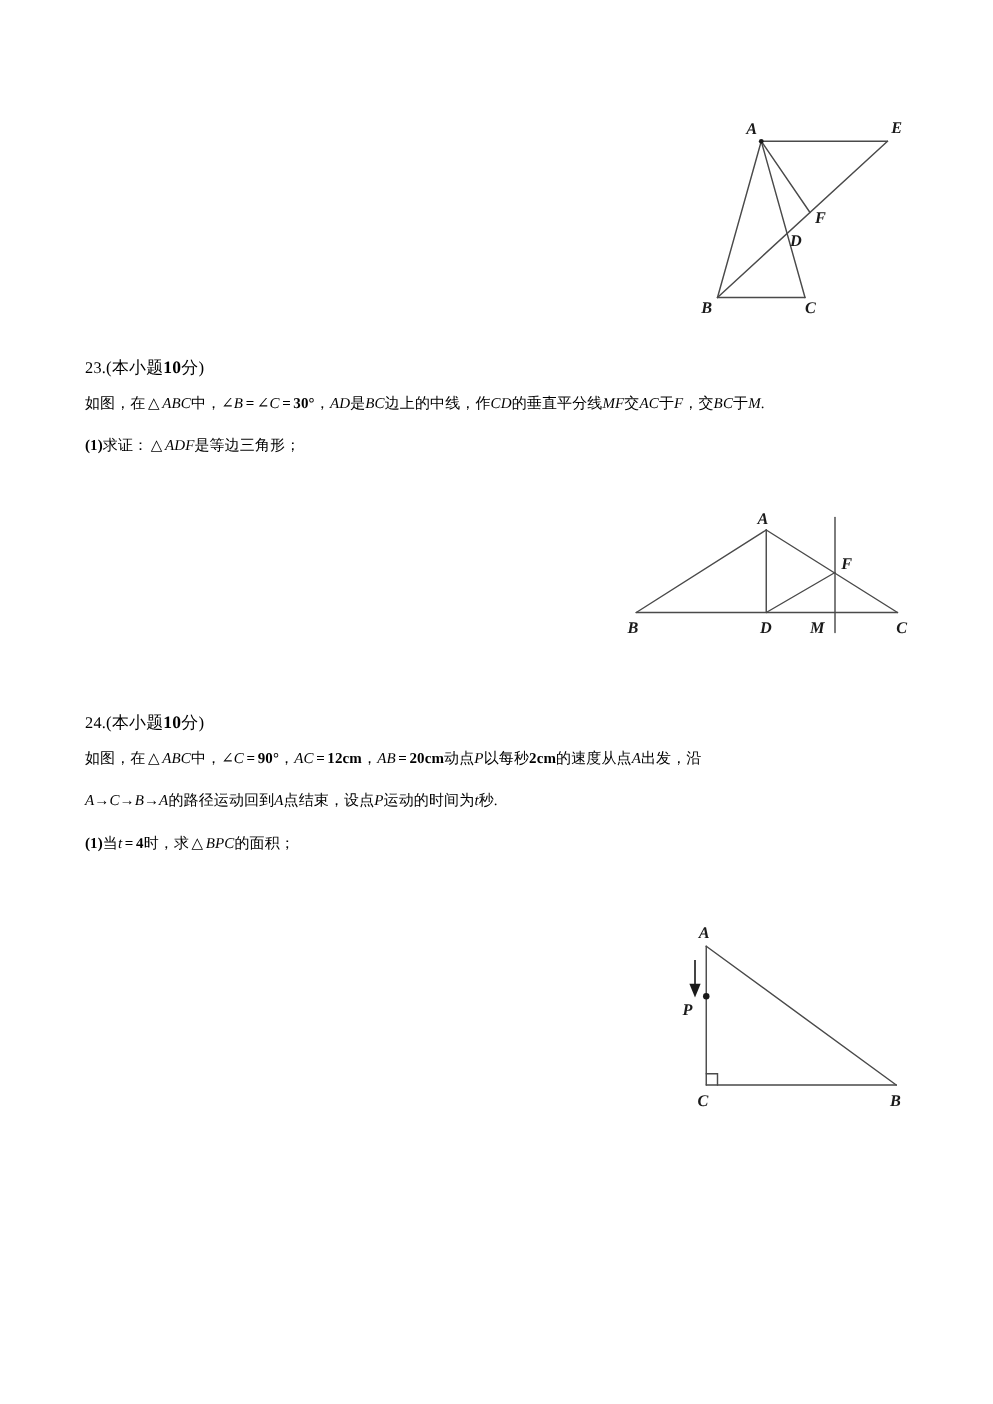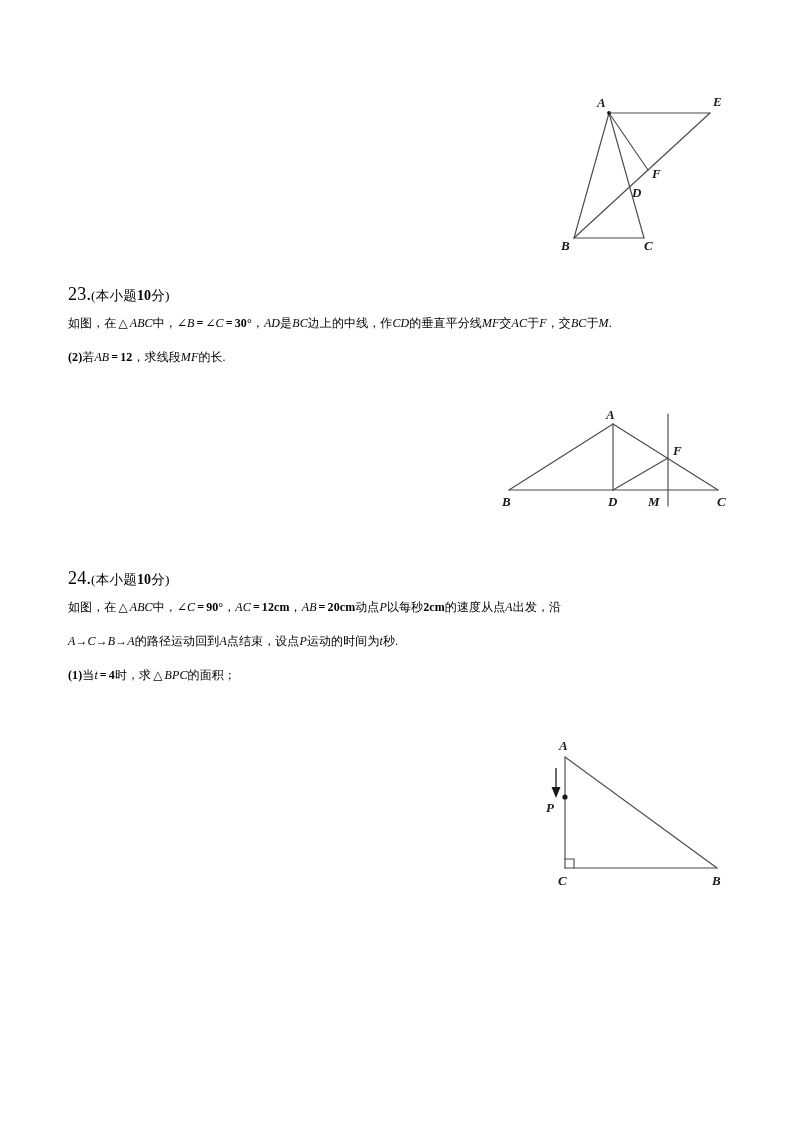--- a/index.html
+++ b/index.html
@@ -27,21 +27,21 @@
     position: absolute;
     left: 68px;
     width: 660px;
   }
   .qhead {
     font-size: 13.5px;
     line-height: 20px;
     letter-spacing: 0.2px;
     white-space: nowrap;
   }
-  .qhead .num { font-size: 18px; }
+  .qhead .num { font-size: 13px; }
   .qhead .bold { font-weight: bold; font-size: 14px; }
   .qline {
     font-size: 12px;
     line-height: 34px;
     white-space: nowrap;
     letter-spacing: 0.1px;
   }
   .mi {
     font-family: "Liberation Serif", "DejaVu Serif", serif;
     font-style: italic;
@@ -90,22 +90,22 @@
       <text class="fig-label" x="21" y="172">B</text>
       <text class="fig-label" x="104" y="172">C</text>
     </svg>
   </div>
 
   <div class="qblock" style="top:284px;">
     <div class="qhead"><span class="num">23.</span><span>(</span><span>本小题</span><span class="bold">10</span><span>分</span><span>)</span></div>
 
     <div class="qline"><span>如图，在</span><span class="op">△</span><span class="mi">ABC</span><span>中，</span><span class="mi">∠B</span><span class="op mn">=</span><span class="mi">∠C</span><span class="op mn">=</span><span class="mn">30°</span><span>，</span><span class="mi">AD</span><span>是</span><span class="mi">BC</span><span>边上的中线，作</span><span class="mi">CD</span><span>的垂直平分线</span><span class="mi">MF</span><span>交</span><span class="mi">AC</span><span>于</span><span class="mi">F</span><span>，交</span><span class="mi">BC</span><span>于</span><span class="mi">M</span><span>.</span></div>
 
+    <div class="qline"><span class="mn">(1)</span><span>求证：</span><span class="op">△</span><span class="mi">ADF</span><span>是等边三角形；</span></div>
 
-    <div class="qline"><span class="mn">(2)</span><span>若</span><span class="mi">AB</span><span class="op mn">=</span><span class="mn">12</span><span>，求线段</span><span class="mi">MF</span><span>的长.</span></div>
   </div>
 
   <div class="figure" style="left:480px; top:402px;">
     <svg width="260" height="115" viewBox="0 0 260 115">
 
       <g stroke="#4a4a4a" stroke-width="1.15" fill="none" stroke-linecap="round">
         <line x1="29" y1="88" x2="238" y2="88"></line>
         <line x1="29" y1="88" x2="133" y2="22"></line>
         <line x1="133" y1="22" x2="238" y2="88"></line>
         <line x1="133" y1="22" x2="133" y2="88"></line>

